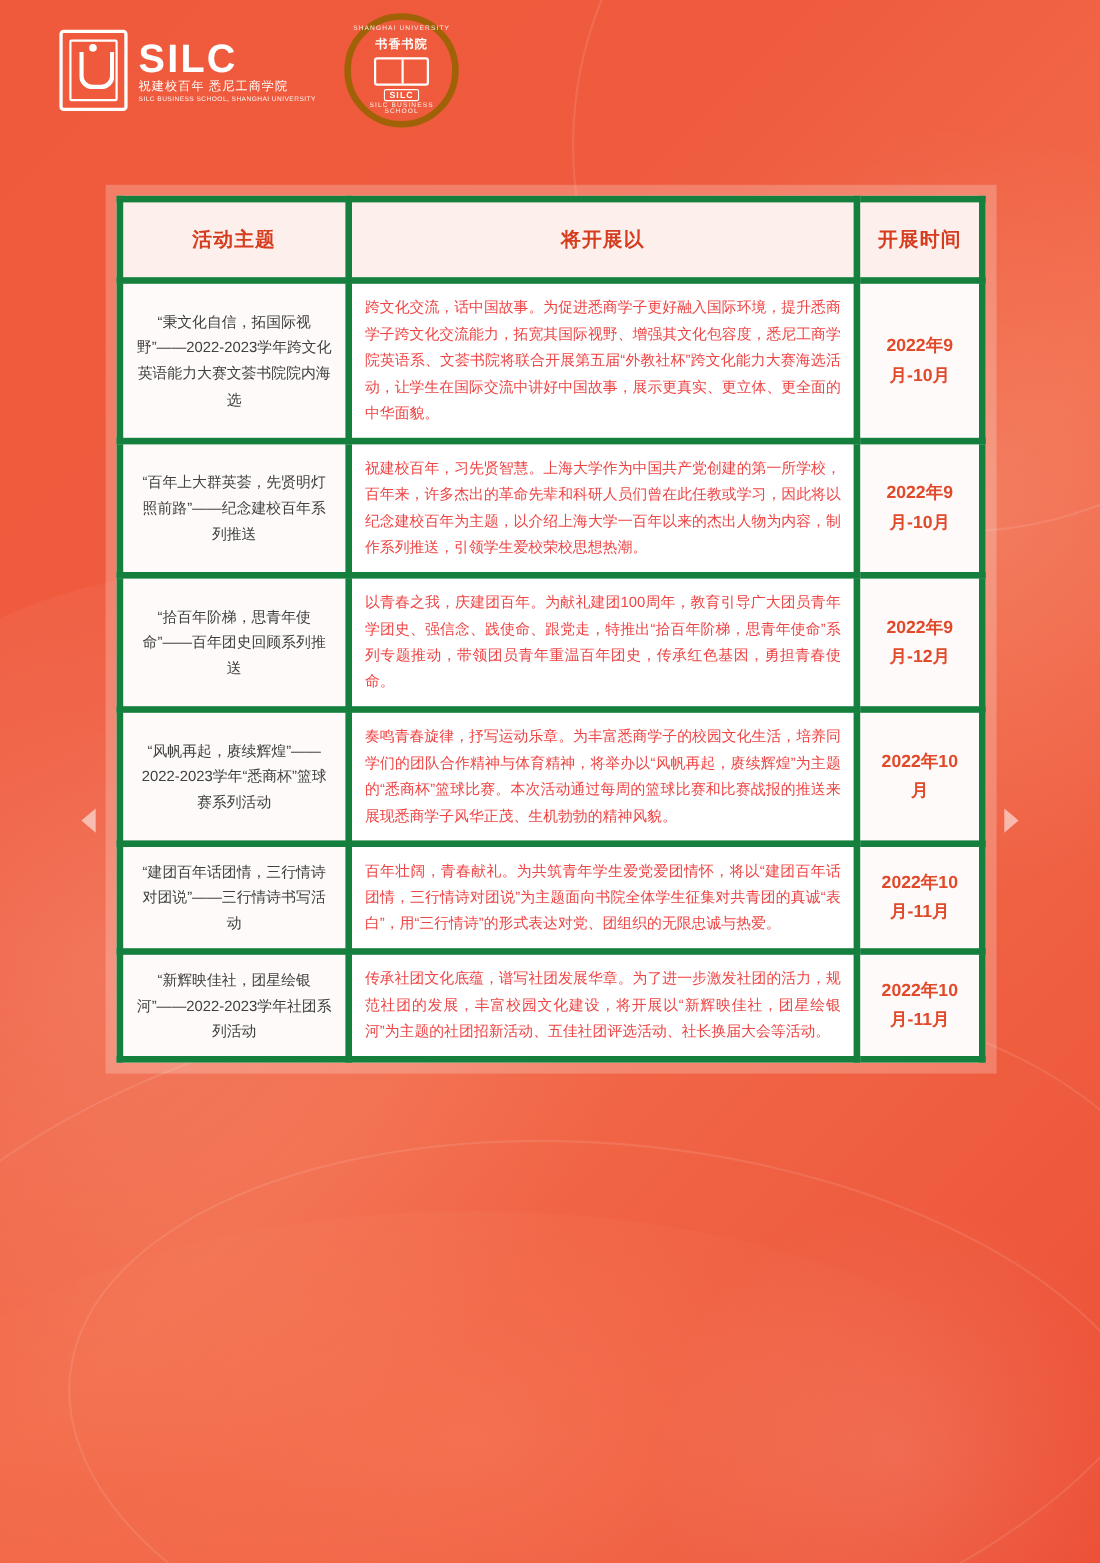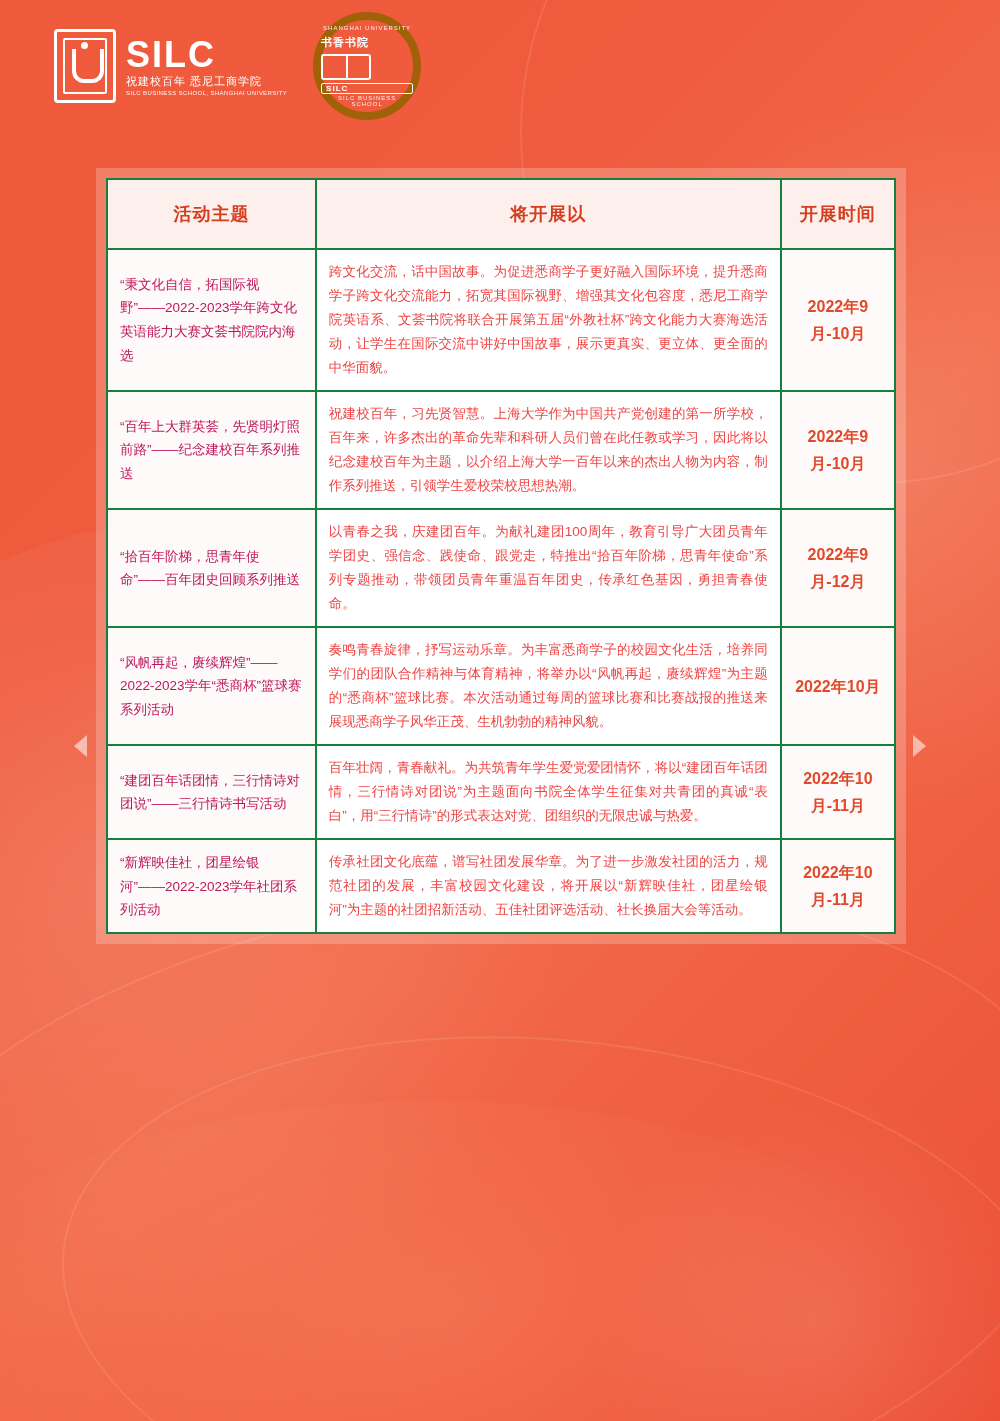--- a/index.html
+++ b/index.html
@@ -119,23 +119,24 @@
   .silc-text .en {
     font-size: 6px;
     letter-spacing: 0.4px;
     margin-top: 2px;
     opacity: 0.95;
   }
   .shuyuan-logo {
     width: 92px;
     height: 92px;
     border-radius: 50%;
-    border: 8px solid #a16207;
+    border: 6px solid #a16207;
     position: relative;
     display: flex;
+    align-items: center;
     justify-content: center;
     flex-direction: column;
     color: #ffffff;
   }
   .shuyuan-logo .ring-text-top,
   .shuyuan-logo .ring-text-bot {
     position: absolute;
     font-size: 6px;
     letter-spacing: 1px;
     width: 100%;
@@ -189,40 +190,40 @@
     box-sizing: border-box;
     z-index: 4;
   }
   table.schedule {
     width: 100%;
     border-collapse: collapse;
     background: #fdfdfd;
     table-layout: fixed;
   }
   table.schedule th, table.schedule td {
-    border: 2px solid #15803d;
+    border: 6px solid #15803d;
     vertical-align: middle;
     padding: 10px 12px;
     box-sizing: border-box;
   }
   table.schedule thead th {
     background: #fdf0ec;
     color: #d63c1e;
     font-size: 18px;
     font-weight: bold;
     padding: 22px 8px;
     letter-spacing: 1px;
   }
   col.c1 { width: 26.5%; }
   col.c2 { width: 59%; }
   col.c3 { width: 14.5%; }
 
   td.theme {
-    text-align: left;
-    color: #be185d;
+    text-align: center;
+    color: #404040;
     font-size: 13.5px;
     line-height: 1.75;
     background: #fefaf9;
   }
   td.desc {
     text-align: justify;
     text-justify: inter-ideograph;
     color: #ef4444;
     font-size: 13.5px;
     line-height: 1.78;

